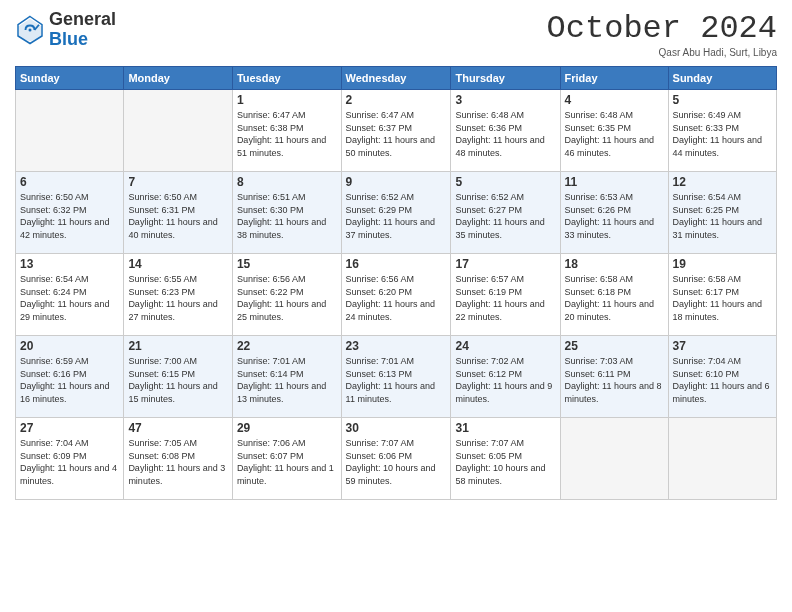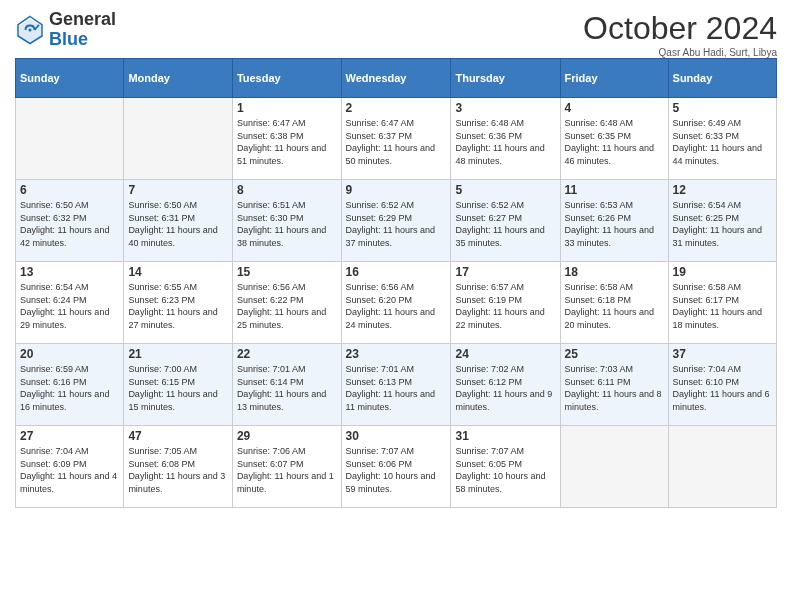--- a/index.html
+++ b/index.html
@@ -13,21 +13,21 @@
     .page {
       width: 792px;
       height: 612px;
       padding: 10px 15px;
       background: #fff;
     }
     .header {
       display: flex;
       justify-content: space-between;
       align-items: flex-start;
-      margin-bottom: 0;
+      margin-bottom: 8px;
     }
     .logo {
       display: flex;
       align-items: center;
       gap: 4px;
     }
     .logo-text {
       font-size: 18px;
       font-weight: bold;
       line-height: 1.1;
@@ -38,34 +38,35 @@
       width: 30px;
       height: 30px;
     }
     .title-block {
       text-align: right;
     }
     .month-title {
       font-size: 32px;
       font-weight: normal;
       color: #333;
+      font-family: Liberation Mono, monospace;
     }
     .location {
       font-size: 10px;
       color: #555;
     }
     .calendar {
       width: 100%;
       border-collapse: collapse;
       font-size: 9.5px;
     }
     .calendar th {
       background: #3a7abf;
       color: #fff;
-      padding: 13px 4px;
+      padding: 5px 4px;
       text-align: left;
       font-size: 11px;
       font-weight: bold;
       border: 1px solid #2a5a9f;
     }
     .calendar td {
       border: 1px solid #ccc;
       vertical-align: top;
       padding: 3px 4px;
       width: 113px;

